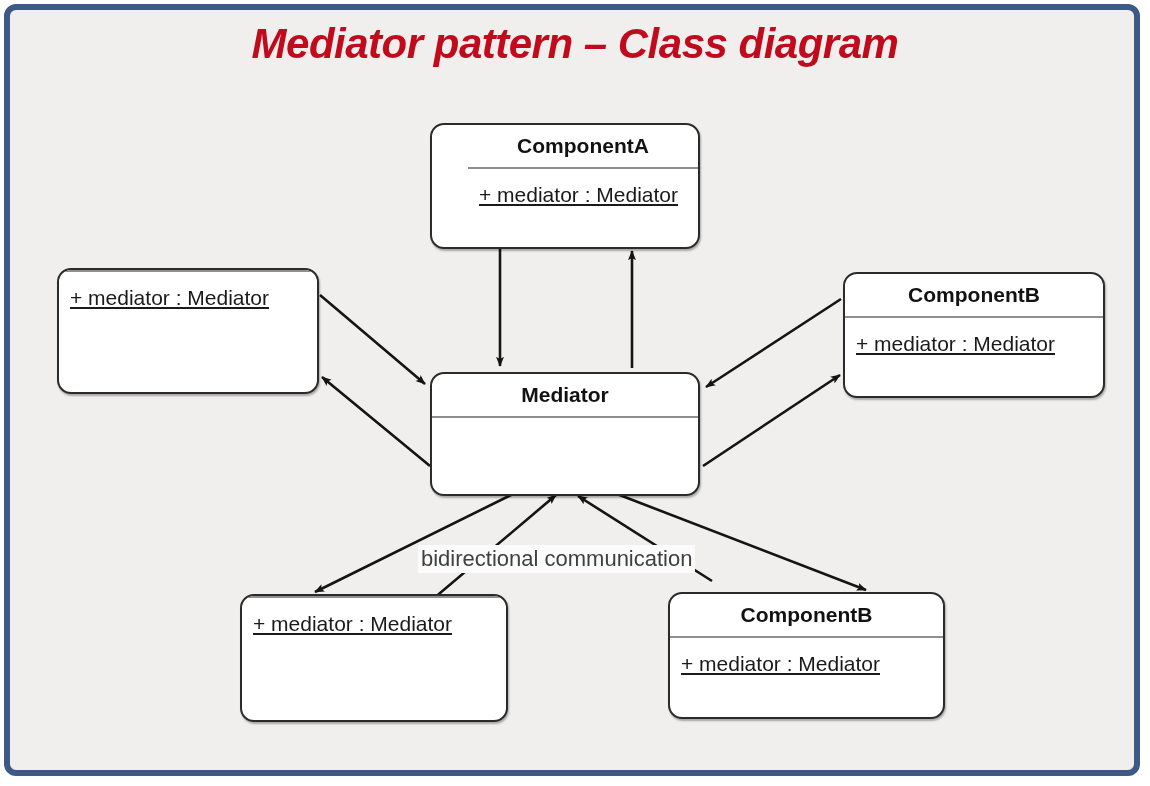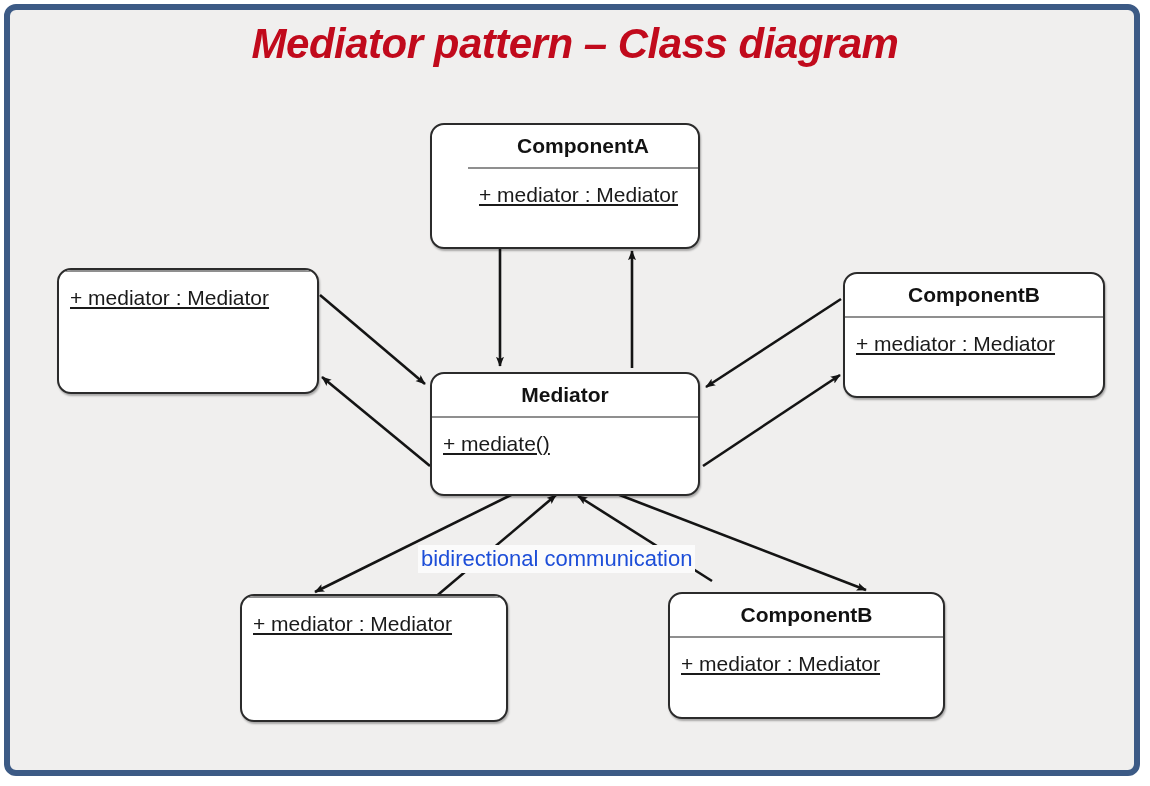--- a/index.html
+++ b/index.html
@@ -78,21 +78,21 @@
     padding: 14px 0 0 11px;
     font-family: "Liberation Sans", sans-serif;
     white-space: nowrap;
     text-decoration: underline;
   }
   #note-bidi {
     position: absolute;
     left: 418px;
     top: 545px;
     font-size: 22px;
-    color: #1d4ed8;
+    color: #404040;
     background: #fbfbfb;
     padding: 1px 3px;
     font-family: "Liberation Sans", sans-serif;
     white-space: nowrap;
   }
 </style>
 </head>
 <body>
 
 <div id="slide">
@@ -133,21 +133,20 @@
   </div>
 
   <div class="uml-box" style="left:57px; top:268px; width:262px; height:126px;">
     <div class="uml-sep"></div>
     <div class="uml-attr">+ mediator : Mediator</div>
   </div>
 
   <div class="uml-box" style="left:430px; top:372px; width:270px; height:124px;">
     <div class="uml-title">Mediator</div>
     <div class="uml-sep"></div>
-    <div class="uml-attr">+ mediate()</div>
   </div>
 
   <div class="uml-box" style="left:843px; top:272px; width:262px; height:126px;">
     <div class="uml-title">ComponentB</div>
     <div class="uml-sep"></div>
     <div class="uml-attr">+ mediator : Mediator</div>
   </div>
 
   <div class="uml-box" style="left:240px; top:594px; width:268px; height:128px;">
     <div class="uml-sep"></div>

